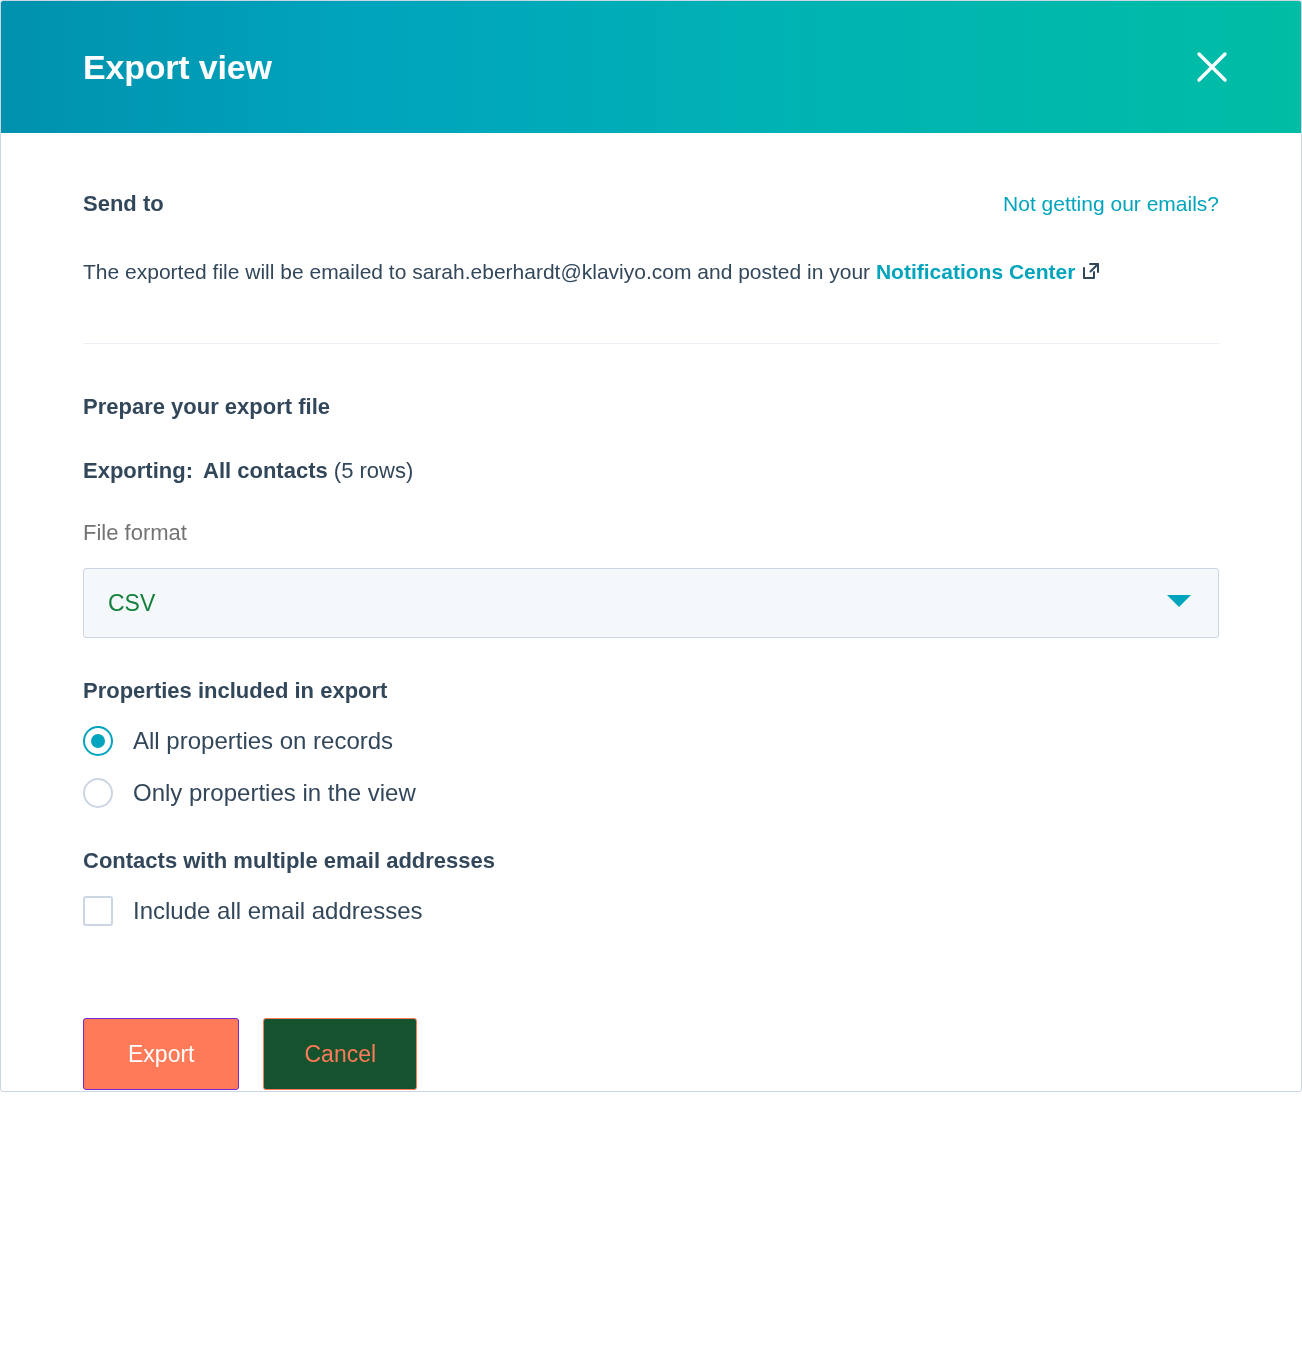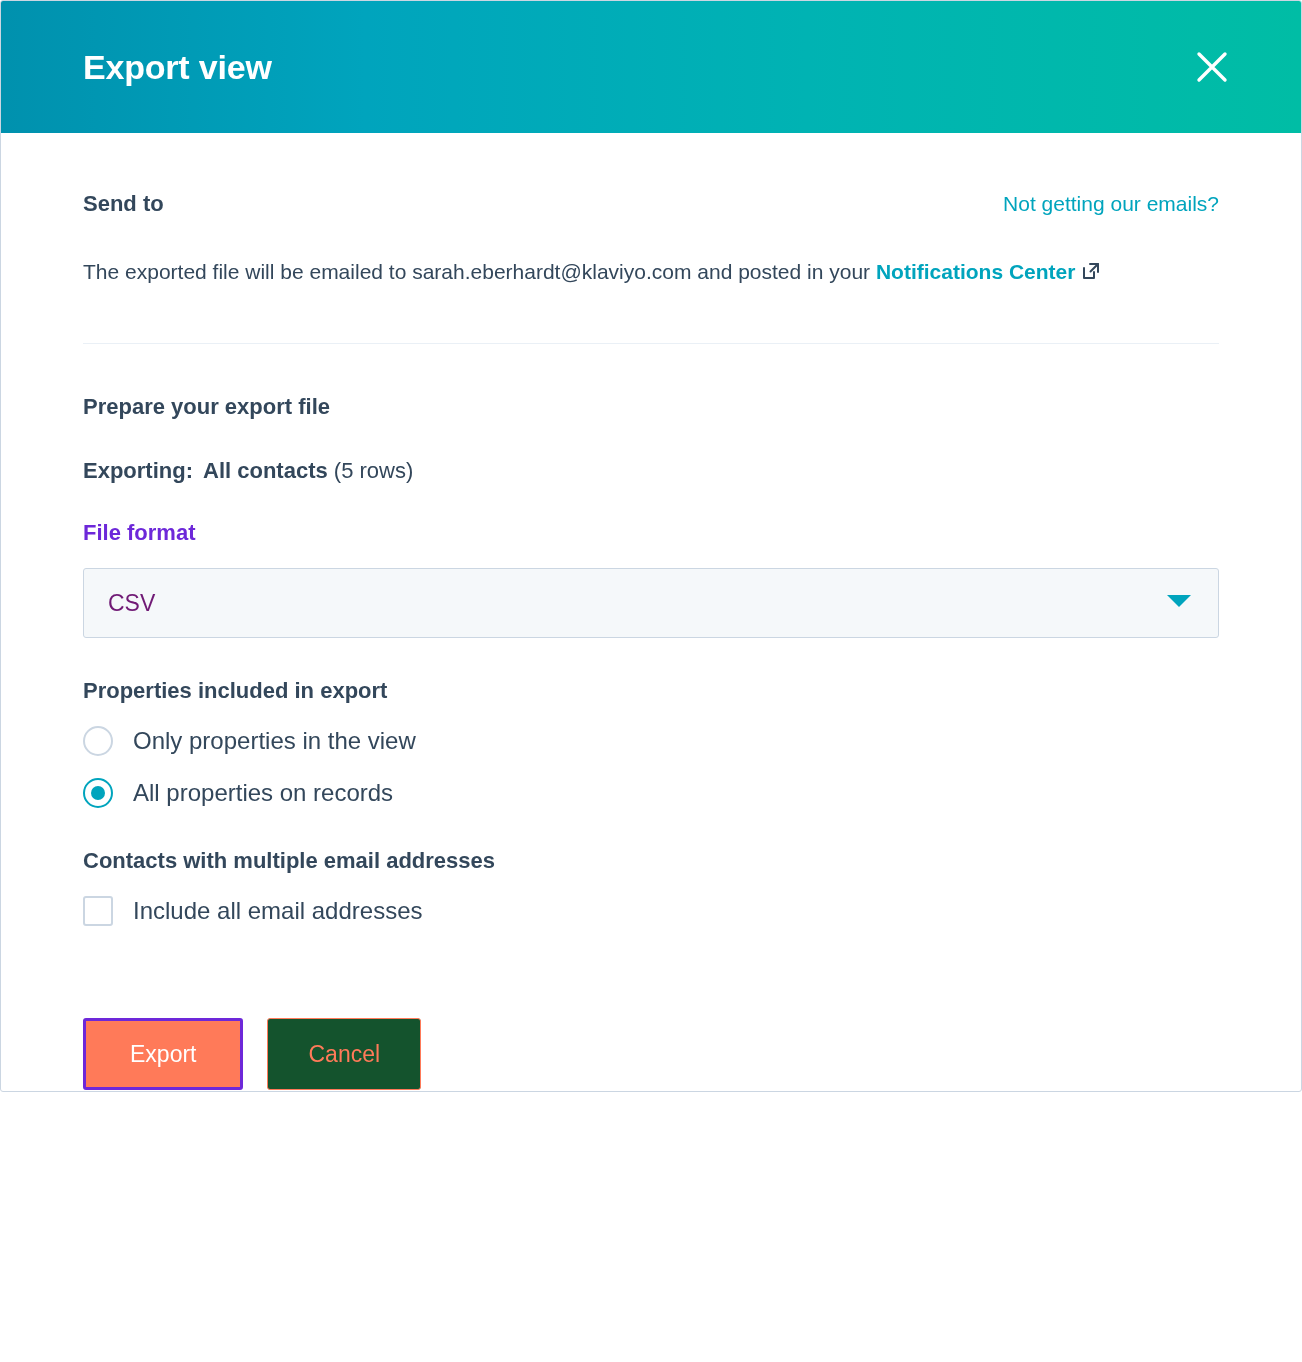--- a/index.html
+++ b/index.html
@@ -115,40 +115,39 @@
     margin-top: 38px;
     font-size: 22px;
     color: #33475b;
   }
   .exporting-line .lbl { margin-right: 10px; font-weight: bold; }
   .exporting-line .strong { font-weight: bold; }
 
   .field-label {
     margin-top: 36px;
     font-size: 22px;
-    color: #6d28d9;
-    font-weight: bold;
+    color: #737373;
   }
 
   .select-wrap {
     margin-top: 22px;
     position: relative;
     width: 100%;
     height: 70px;
   }
   .select-box {
     width: 100%;
     height: 70px;
     box-sizing: border-box;
     background: #f5f8fa;
     border: 1px solid #cbd6e2;
     border-radius: 3px;
     font-family: "Liberation Sans", sans-serif;
     font-size: 23px;
-    color: #701a75;
+    color: #15803d;
     padding: 0 60px 0 24px;
     display: flex;
     align-items: center;
     cursor: pointer;
   }
   .select-caret {
     position: absolute;
     right: 26px;
     top: 50%;
     transform: translateY(-50%);
@@ -223,21 +222,21 @@
     border-radius: 3px;
     cursor: pointer;
     box-sizing: border-box;
     height: 72px;
     display: inline-flex;
     align-items: center;
     justify-content: center;
   }
   .btn-primary {
     background: #ff7a59;
-    border: 3px solid #6d28d9;
+    border: 1px solid #6d28d9;
     color: #ffffff;
     padding: 12px 44px;
   }
   .btn-secondary {
     background: #14532d;
     border: 1px solid #ff7a59;
     color: #ff7a59;
     padding: 4px 40px;
     margin-left: 24px;
   }
@@ -288,27 +287,27 @@
       <span class="select-caret">
         <svg width="28" height="18" viewBox="0 0 28 18" aria-hidden="true">
           <path d="M2 3 L14 15 L26 3 Z" fill="#00a4bd"></path>
         </svg>
       </span>
     </div>
 
     <div class="subsection-heading">Properties included in export</div>
 
     <div class="option-row">
+      <span class="radio checked"></span>
+      <span class="opt-label">All properties on records</span>
+    </div>
+
+    <div class="option-row">
       <span class="radio"></span>
       <span class="opt-label">Only properties in the view</span>
-    </div>
-
-    <div class="option-row">
-      <span class="radio checked"></span>
-      <span class="opt-label">All properties on records</span>
     </div>
 
     <div class="subsection-heading">Contacts with multiple email addresses</div>
 
     <div class="option-row">
       <span class="checkbox"></span>
       <span class="opt-label">Include all email addresses</span>
     </div>
 
     <div class="footer">

